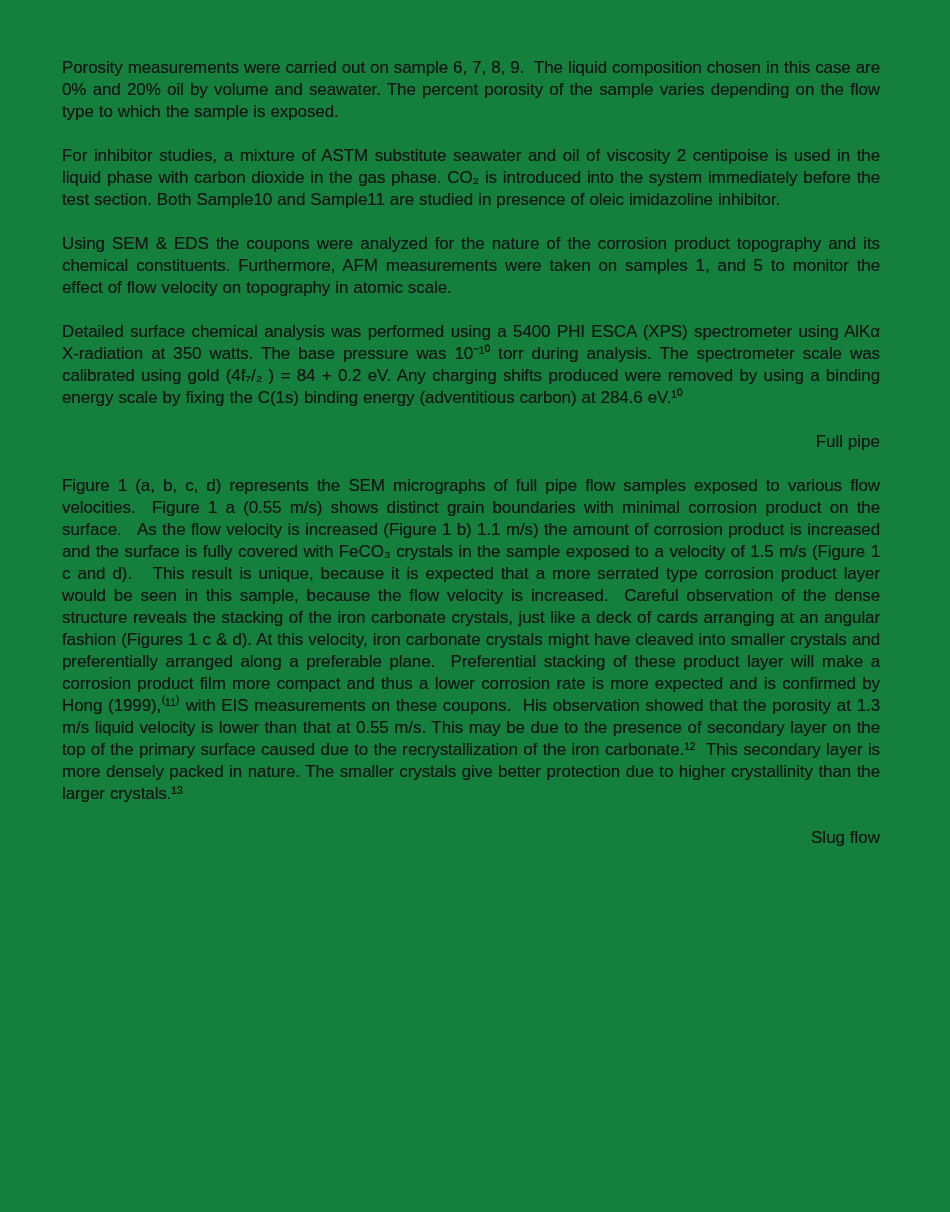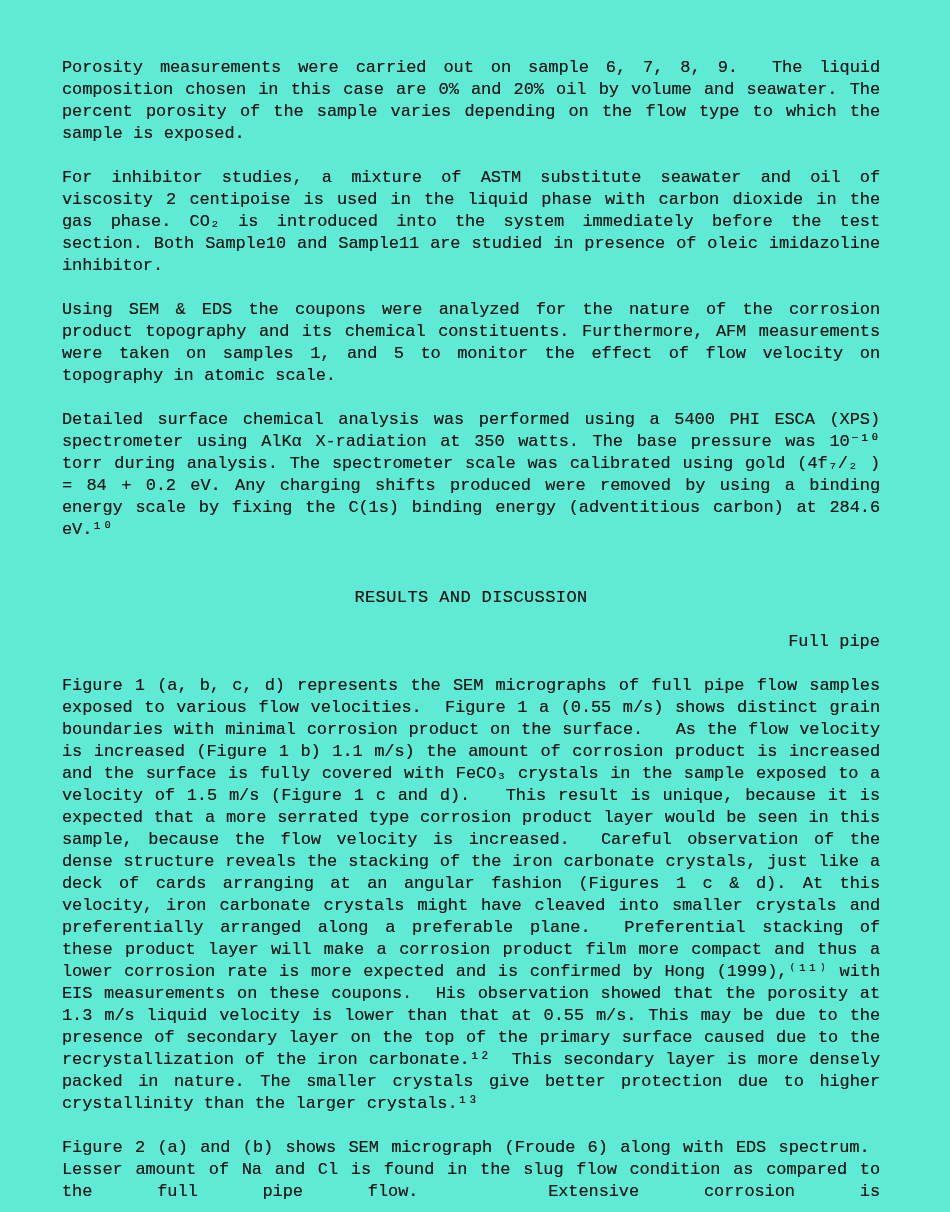--- a/index.html
+++ b/index.html
@@ -1,22 +1,22 @@
 <!DOCTYPE html>
 <html><head>
 <meta charset="utf-8">
 <style>
   * { margin: 0; padding: 0; box-sizing: border-box; }
   html, body { background: #ffffff; }
   .page {
     position: relative;
     width: 950px;
     height: 1212px;
-    background: #5eead4;
-    font-family: Liberation Mono, monospace;
+    background: #15803d;
+    font-family: Liberation Sans, sans-serif;
     color: #161616;
     overflow: hidden;
   }
   .content {
     position: absolute;
     left: 62px;
     top: 57px;
     width: 818px;
   }
   .para {
@@ -56,24 +56,23 @@
 
     <p class="para">Porosity measurements were carried out on sample 6, 7, 8, 9.&nbsp; The liquid composition chosen in this case are 0% and 20% oil by volume and seawater. The percent porosity of the sample varies depending on the flow type to which the sample is exposed.</p>
 
     <p class="para">For inhibitor studies, a mixture of ASTM substitute seawater and oil of viscosity 2 centipoise is used in the liquid phase with carbon dioxide in the gas phase. CO₂ is introduced into the system immediately before the test section. Both Sample10 and Sample11 are studied in presence of oleic imidazoline inhibitor.</p>
 
 
     <p class="para">Using SEM &amp; EDS the coupons were analyzed for the nature of the corrosion product topography and its chemical constituents. Furthermore, AFM measurements were taken on samples 1, and 5 to monitor the effect of flow velocity on topography in atomic scale.</p>
 
     <p class="para">Detailed surface chemical analysis was performed using a 5400 PHI ESCA (XPS) spectrometer using AlKα X-radiation at 350 watts. The base pressure was 10⁻¹⁰ torr during analysis. The spectrometer scale was calibrated using gold (4f₇/₂ ) = 84 + 0.2 eV. Any charging shifts produced were removed by using a binding energy scale by fixing the C(1s) binding energy (adventitious carbon) at 284.6 eV.¹⁰</p>
 
-    <h2 class="heading">RESULTS AND DISCUSSION</h2>
 
 
     <p class="subheading">Full pipe</p>
 
     <p class="para">Figure 1 (a, b, c, d) represents the SEM micrographs of full pipe flow samples exposed to various flow velocities.&nbsp; Figure 1 a (0.55 m/s) shows distinct grain boundaries with minimal corrosion product on the surface.&nbsp;&nbsp; As the flow velocity is increased (Figure 1 b) 1.1 m/s) the amount of corrosion product is increased and the surface is fully covered with FeCO₃ crystals in the sample exposed to a velocity of 1.5 m/s (Figure 1 c and d).&nbsp;&nbsp; This result is unique, because it is expected that a more serrated type corrosion product layer would be seen in this sample, because the flow velocity is increased.&nbsp; Careful observation of the dense structure reveals the stacking of the iron carbonate crystals, just like a deck of cards arranging at an angular fashion (Figures 1 c &amp; d). At this velocity, iron carbonate crystals might have cleaved into smaller crystals and preferentially arranged along a preferable plane.&nbsp; Preferential stacking of these product layer will make a corrosion product film more compact and thus a lower corrosion rate is more expected and is confirmed by Hong (1999),⁽¹¹⁾ with EIS measurements on these coupons.&nbsp; His observation showed that the porosity at 1.3 m/s liquid velocity is lower than that at 0.55 m/s. This may be due to the presence of secondary layer on the top of the primary surface caused due to the recrystallization of the iron carbonate.¹²&nbsp; This secondary layer is more densely packed in nature. The smaller crystals give better protection due to higher crystallinity than the larger crystals.¹³</p>
 
+    <p class="subheading">Slug flow</p>
 
-    <p class="para justify-last">Figure 2 (a) and (b) shows SEM micrograph (Froude 6) along with EDS spectrum.&nbsp; Lesser amount of Na and Cl is found in the slug flow condition as compared to the full pipe flow.&nbsp; Extensive corrosion is</p>
 
   </div>
 </div>
 
 </body></html>

